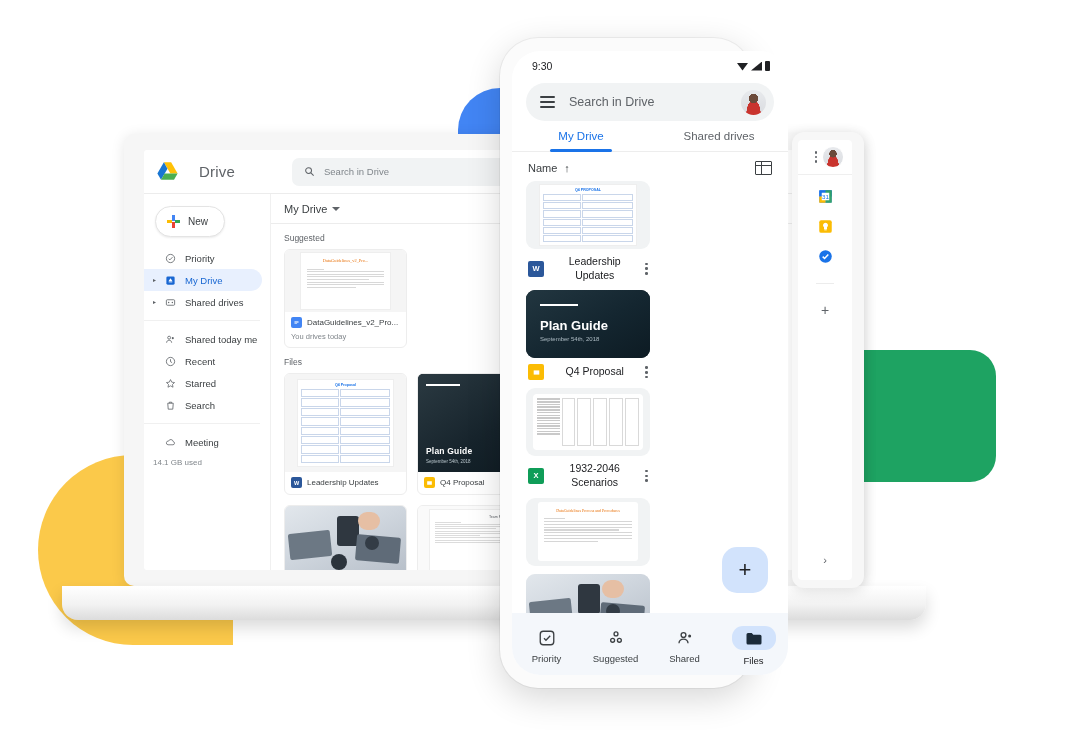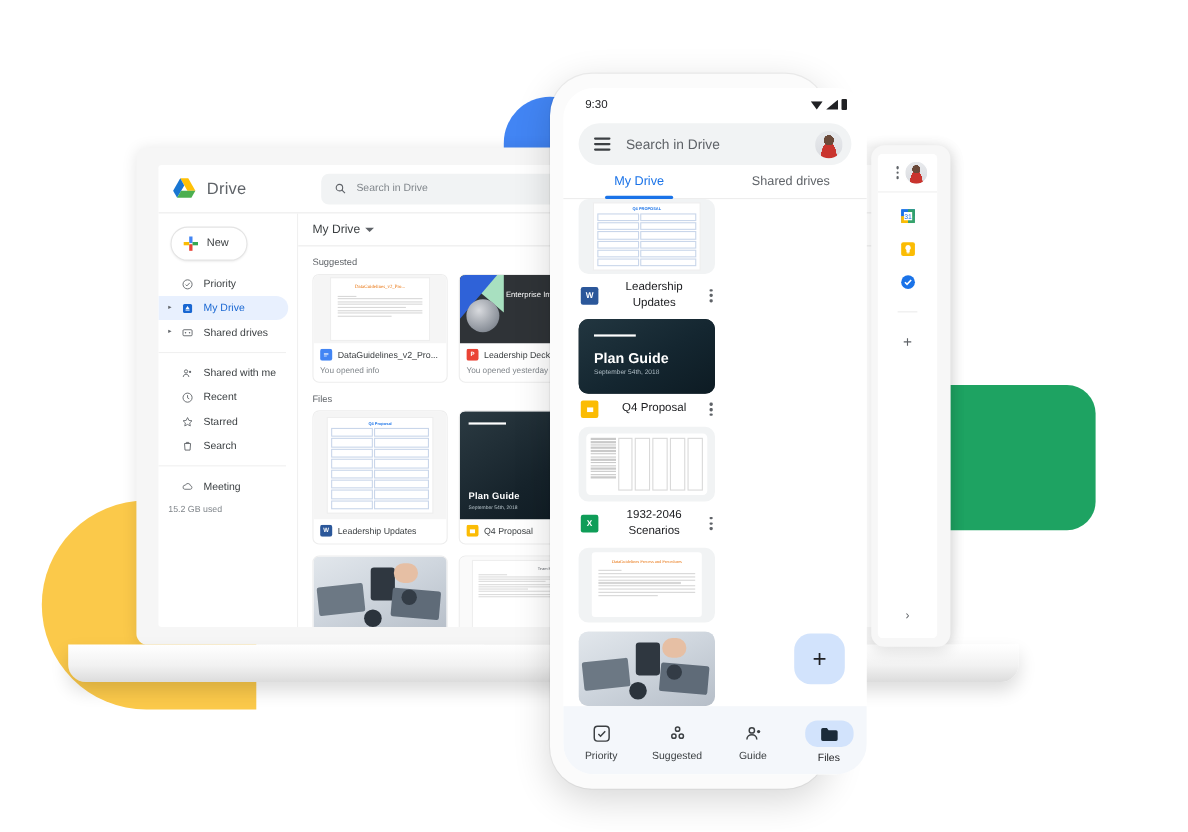--- a/index.html
+++ b/index.html
@@ -50,21 +50,21 @@
   .laptop-notch{
     position:absolute;left:50%;transform:translateX(-50%);top:452px;
     width:108px;height:10px;background:#e8e8e8;border-radius:0 0 8px 8px;
   }
 
   
   .dw-top{
     display:flex;align-items:center;height:44px;
     border-bottom:1px solid #ececec;padding:0 12px;box-sizing:border-box;
   }
-  .dw-logo{display:flex;align-items:center;gap:9px;width:128px;flex:none;}
+  .dw-logo{display:flex;align-items:center;gap:20px;width:128px;flex:none;}
   .dw-logo-mark{width:23px;height:21px;flex:none;}
   .dw-logo-text{font-size:15px;color:#5f6368;letter-spacing:.2px;}
   .dw-search{
     display:flex;align-items:center;gap:9px;
     background:#f1f3f4;border-radius:7px;height:28px;
     flex:1;max-width:330px;padding:0 12px;box-sizing:border-box;
     margin-left:8px;
   }
   .dw-search .ph{font-size:9.5px;color:#80868b;}
   .dw-top-right{margin-left:auto;display:flex;align-items:center;gap:10px;}
@@ -163,21 +163,21 @@
   }
   .tb-top{height:34px;display:flex;align-items:center;justify-content:flex-end;
     padding-right:8px;border-bottom:1px solid #efefef;gap:5px;}
   .tb-apps{display:flex;flex-direction:column;align-items:center;gap:15px;padding-top:14px;}
   .tb-app{width:15px;height:15px;border-radius:3px;display:flex;align-items:center;justify-content:center;}
   .tb-div{width:18px;height:1px;background:#ececec;margin:4px 0;}
   .tb-plus{font-size:14px;color:#5f6368;line-height:1;}
   .tb-chev{position:absolute;bottom:14px;left:0;right:0;text-align:center;font-size:11px;color:#5f6368;}
 
   
-  .phone{position:absolute;left:500px;top:67px;width:252px;height:650px;}
+  .phone{position:absolute;left:500px;top:38px;width:252px;height:650px;}
   .phone-frame{
     position:absolute;inset:0;background:#fbfbfb;border-radius:38px;
     box-shadow:0 10px 34px rgba(0,0,0,.16), 0 0 0 1px rgba(0,0,0,.05);
   }
   .phone-screen{
     position:absolute;left:12px;top:13px;width:276px;height:624px;
     background:#fff;border-radius:28px;overflow:hidden;
   }
   .status{display:flex;align-items:center;height:30px;padding:0 18px 0 20px;font-size:10.5px;color:#202124;}
   .status .sicons{margin-left:auto;display:flex;align-items:center;gap:3px;}
@@ -346,21 +346,21 @@
 
             <div class="nav-item">
               <span class="caret"></span>
               <span class="nav-ic">
                 <svg width="11" height="11" viewBox="0 0 24 24">
                     <circle cx="9" cy="8" r="3.2" fill="none" stroke="#5f6368" stroke-width="1.8"></circle>
                     <path d="M3.5 19c0-3.3 2.5-5.4 5.5-5.4s5.5 2.1 5.5 5.4" fill="none" stroke="#5f6368" stroke-width="1.8"></path>
                     <circle cx="17" cy="9" r="2.2" fill="#5f6368"></circle>
                   </svg>
               </span>
-              <span>Shared with me</span>
+              <span>Shared today me</span>
             </div>
             <div class="nav-item">
               <span class="caret"></span>
               <span class="nav-ic">
                 <svg width="11" height="11" viewBox="0 0 24 24">
                     <circle cx="12" cy="12" r="9" fill="none" stroke="#5f6368" stroke-width="1.8"></circle>
                     <path d="M12 7v5.4l3.4 2" fill="none" stroke="#5f6368" stroke-width="1.8"></path>
                   </svg>
               </span>
               <span>Recent</span>
@@ -389,21 +389,21 @@
 
             <div class="nav-item">
               <span class="caret"></span>
               <span class="nav-ic">
                 <svg width="11" height="11" viewBox="0 0 24 24">
                     <path d="M6.5 17h11a3.6 3.6 0 0 0 .3-7.1 5.2 5.2 0 0 0-10-1A3.6 3.6 0 0 0 6.5 17z" fill="none" stroke="#5f6368" stroke-width="1.7"></path>
                   </svg>
               </span>
               <span>Meeting</span>
             </div>
-            <div class="storage-sub">15.2 GB used</div>
+            <div class="storage-sub">14.1 GB used</div>
           </div>
         </div>
 
         <div class="dw-main">
           <div class="crumb">
             <span>My Drive</span>
             <span class="cd"></span>
           </div>
           <div class="crumb-rule"></div>
 
@@ -430,41 +430,24 @@
                 <div class="fname">
                   <span class="ftype" style="background:#4285F4">
                     <svg width="7" height="7" viewBox="0 0 24 24">
                         <rect x="5" y="7" width="14" height="2" fill="#fff"></rect>
                         <rect x="5" y="11" width="14" height="2" fill="#fff"></rect>
                         <rect x="5" y="15" width="9" height="2" fill="#fff"></rect>
                       </svg>
                   </span>
                   <span>DataGuidelines_v2_Pro...</span>
                 </div>
-                <div class="fsub">You opened info</div>
+                <div class="fsub">You drives today</div>
               </div>
             </div>
 
-            <div class="fcard">
-              <div class="fthumb" style="background:#2f3337">
-                <div class="ent-deck">
-                  <span class="tri-g"></span>
-                  <span class="tri-b"></span>
-                  <span class="coin"></span>
-                  <span class="ent-txt">Enterprise Infrastructure</span>
-                </div>
-              </div>
-              <div class="fmeta">
-                <div class="fname">
-                  <span class="ftype" style="background:#EA4335">P</span>
-                  <span>Leadership Deck</span>
-                </div>
-                <div class="fsub">You opened yesterday</div>
-              </div>
-            </div>
           </div>
 
           <div class="sec-label">Files</div>
           <div class="card-row">
 
             <div class="fcard">
               <div class="fthumb" style="height:98px">
                 <div class="sheet-grid">
                   <div class="sheet-head">Q4 Proposal</div>
                   <div class="sheet-rows">
@@ -634,20 +617,27 @@
           </span>
         <span class="ptxt">Search in Drive</span>
         <span class="pavatar"></span>
       </div>
 
       <div class="ptabs">
         <div class="ptab active">My Drive</div>
         <div class="ptab">Shared drives</div>
       </div>
 
+      <div class="psortrow">
+        <span class="psort">
+          <span>Name</span>
+          <span class="uparrow">↑</span>
+        </span>
+        <span class="pgridicon"></span>
+      </div>
 
       <div class="pgrid">
 
         <div class="pcard">
           <div class="pthumb">
             <div class="sheet-grid">
               <div class="sheet-head">Q4 PROPOSAL</div>
               <div class="sheet-rows">
                 <div class="sr">
                     <span></span>
@@ -809,21 +799,21 @@
           <span class="pnav-lbl">Suggested</span>
         </div>
         <div class="pnav">
           <span class="pnav-ic">
             <svg width="18" height="18" viewBox="0 0 24 24">
               <circle cx="10" cy="8" r="3.2" fill="none" stroke="#3c4043" stroke-width="1.8"></circle>
               <path d="M4 19c0-3.4 2.7-5.6 6-5.6s6 2.2 6 5.6" fill="none" stroke="#3c4043" stroke-width="1.8"></path>
               <circle cx="18.2" cy="9.4" r="2" fill="#3c4043"></circle>
             </svg>
           </span>
-          <span class="pnav-lbl">Guide</span>
+          <span class="pnav-lbl">Shared</span>
         </div>
         <div class="pnav active">
           <span class="pnav-ic">
             <svg width="18" height="15" viewBox="0 0 24 20">
                 <path d="M2 4.5a2 2 0 0 1 2-2h5l2 2.6h9a2 2 0 0 1 2 2v9a2 2 0 0 1-2 2H4a2 2 0 0 1-2-2z" fill="#1b2b3a"></path>
               </svg>
           </span>
           <span class="pnav-lbl">Files</span>
         </div>
       </div>

